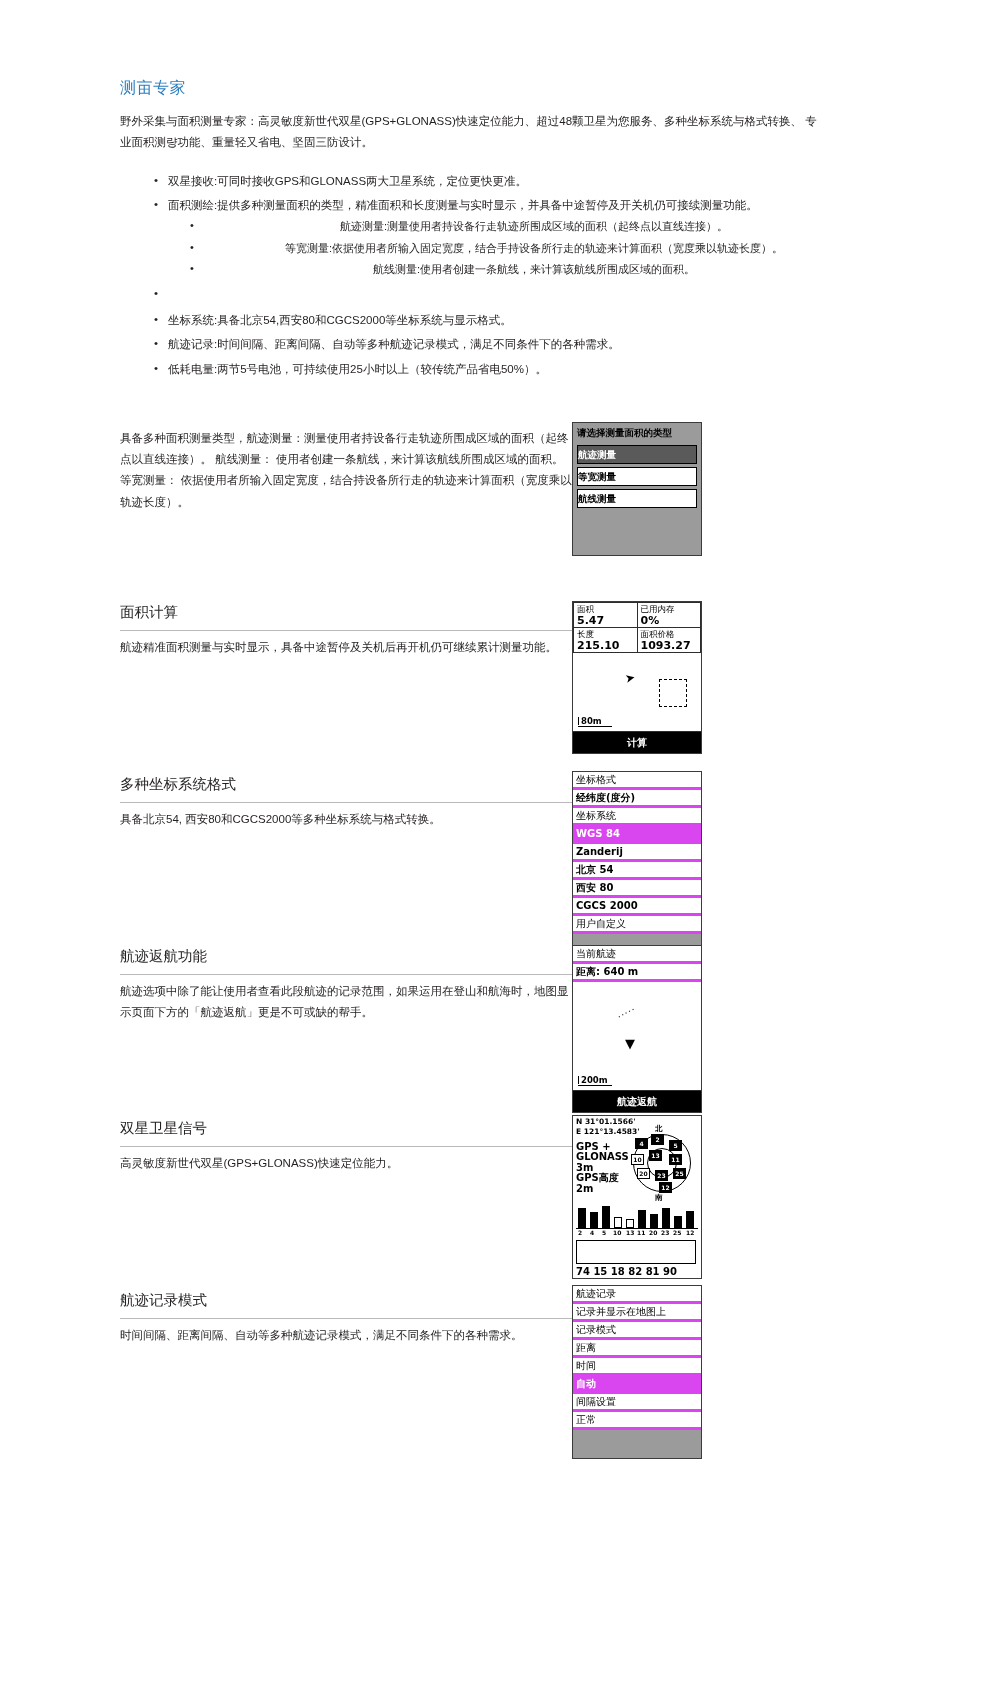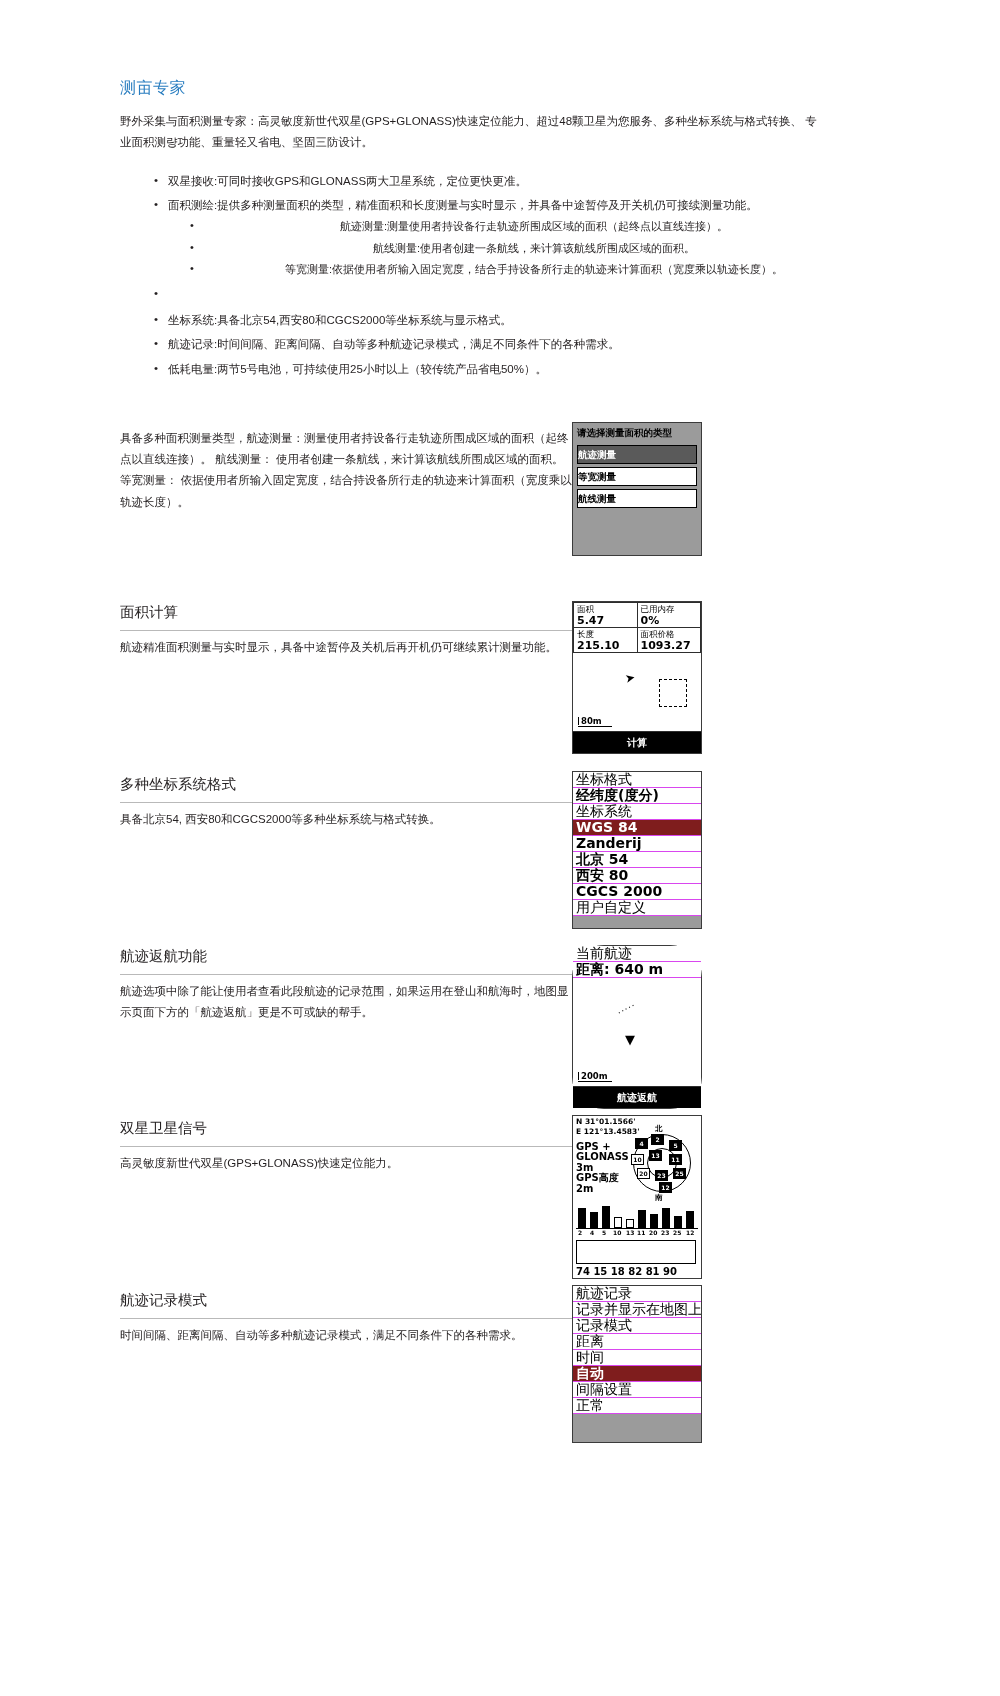--- a/index.html
+++ b/index.html
@@ -113,30 +113,30 @@
     border: 1px solid #3b3b3b;
     box-sizing: border-box;
     font-family: "DejaVu Sans", sans-serif;
     color: #000;
   }
   .scr {
     background: #ffffff;
     margin: 0;
   }
   .row {
-    border-bottom: 1px solid #d946ef;
+    border-bottom: 3px solid #d946ef;
     padding: 1px 3px;
-    font-size: 14px;
+    font-size: 10px;
     line-height: 13px;
     white-space: nowrap;
     overflow: hidden;
   }
   .row.bold { font-weight: bold; }
   .row.inv {
-    background: #7f1d1d;
+    background: #d946ef;
     color: #fff;
     font-weight: bold;
   }
   .hdr {
     padding: 3px 4px;
     font-size: 9.5px;
     line-height: 13px;
     background: #9b9b9b;
     color: #000;
     font-weight: bold;
@@ -376,22 +376,22 @@
   <p class="intro-para">野外采集与面积测量专家：高灵敏度新世代双星(GPS+GLONASS)快速定位能力、超过48颗卫星为您服务、多种坐标系统与格式转换、 专业面积测량功能、重量轻又省电、坚固三防设计。</p>
 
   <ul class="bullets">
     <li>
       <span>双星接收:可同时接收GPS和GLONASS两大卫星系统，定位更快更准。</span>
     </li>
     <li>
       <span>面积测绘:提供多种测量面积的类型，精准面积和长度测量与实时显示，并具备中途暂停及开关机仍可接续测量功能。</span>
       <ul class="sub">
         <li>航迹测量:测量使用者持设备行走轨迹所围成区域的面积（起终点以直线连接）。</li>
+        <li>等宽测量:依据使用者所输入固定宽度，结合手持设备所行走的轨迹来计算面积（宽度乘以轨迹长度）。</li>
         <li>航线测量:使用者创建一条航线，来计算该航线所围成区域的面积。</li>
-        <li>等宽测量:依据使用者所输入固定宽度，结合手持设备所行走的轨迹来计算面积（宽度乘以轨迹长度）。</li>
       </ul>
     </li>
     <li class="spacer-li" style="list-style:none;">
       <div class="spacer-24"></div>
     </li>
     <li>
       <span>坐标系统:具备北京54,西安80和CGCS2000等坐标系统与显示格式。</span>
     </li>
     <li>
       <span>航迹记录:时间间隔、距离间隔、自动等多种航迹记录模式，满足不同条件下的各种需求。</span>
@@ -474,21 +474,21 @@
         </div>
         <div style="height:12px;background:#9b9b9b;"></div>
       </div>
     </div>
 
     <div class="feature" style="min-height:172px;">
       <div class="feature-text">
         <h2 class="feature-title">航迹返航功能</h2>
         <p class="feature-desc">航迹选项中除了能让使用者查看此段航迹的记录范围，如果运用在登山和航海时，地图显示页面下方的「航迹返航」更是不可或缺的帮手。</p>
       </div>
-      <div class="device" style="top:-2px;border-radius:32px;">
+      <div class="device" style="top:-2px;">
         <div class="scr">
           <div class="row">当前航迹</div>
           <div class="row bold">
             <span>距离:</span>
             <span>640 m</span>
           </div>
           <div class="nav-map">
             <span class="nav-dots">·····</span>
             <span class="nav-cursor">▼</span>
             <span class="scalebar">200m</span>

